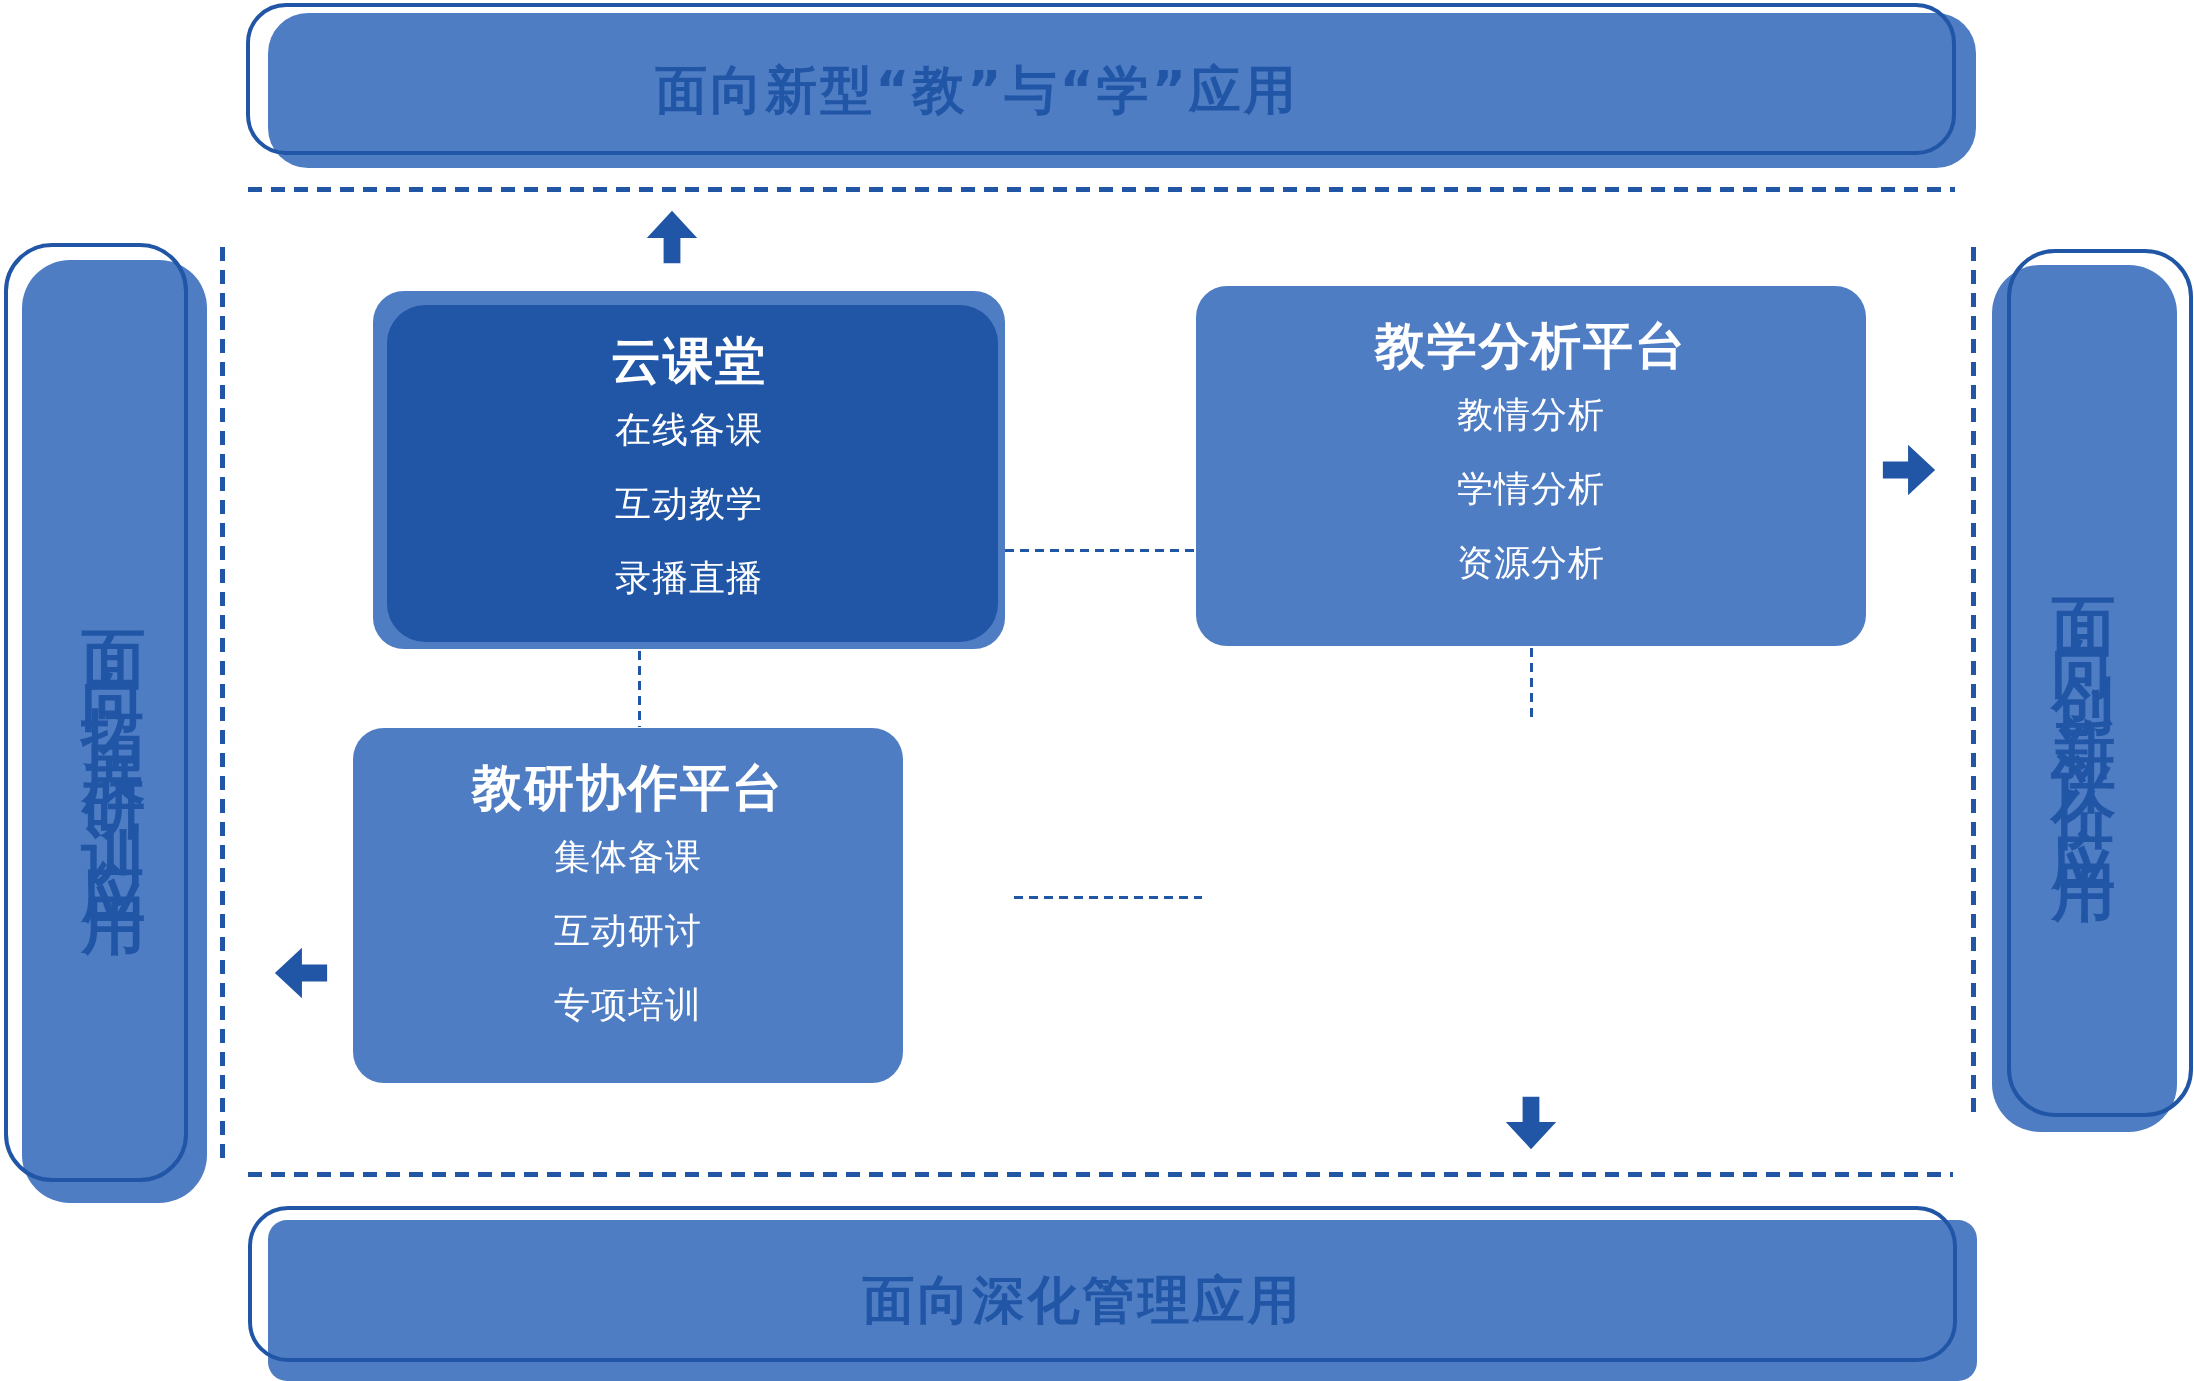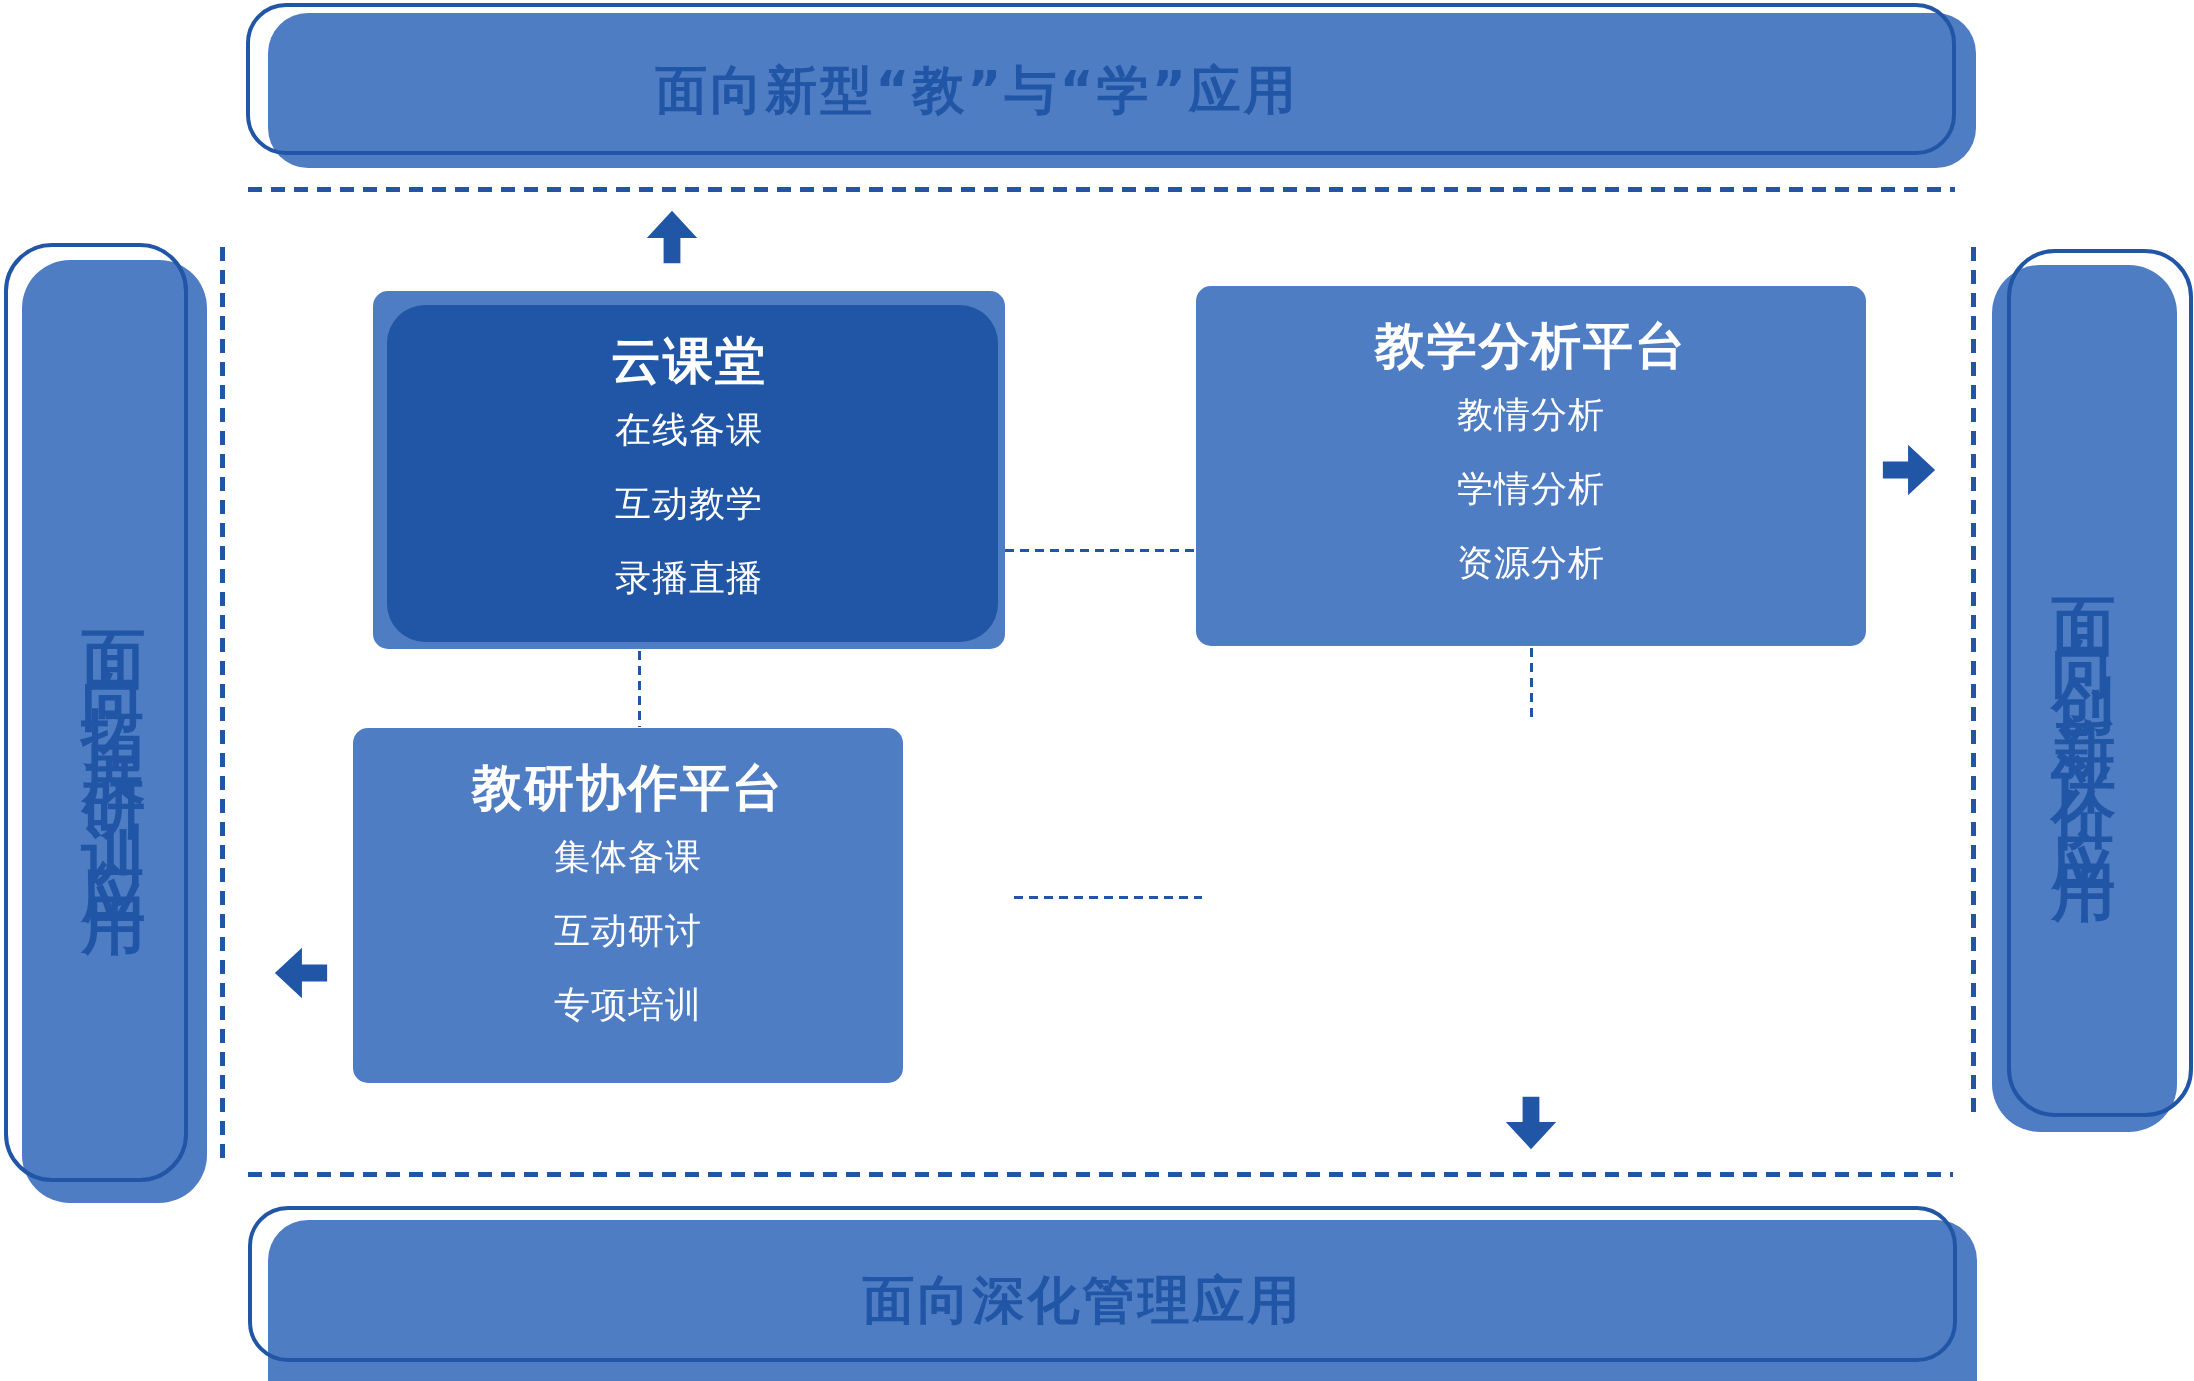--- a/index.html
+++ b/index.html
@@ -39,21 +39,21 @@
   
   .conn-h{
     position:absolute;height:3px;z-index:1;
     background:repeating-linear-gradient(90deg,var(--accent-dark) 0 9px,transparent 9px 15px);
   }
   .conn-v{
     position:absolute;width:3px;z-index:1;
     background:repeating-linear-gradient(180deg,var(--accent-dark) 0 9px,transparent 9px 15px);
   }
   
-  .box{position:absolute;z-index:4;border-radius:15px;background:var(--accent-mid);}
+  .box{position:absolute;z-index:4;border-radius:31px;background:var(--accent-mid);}
   .box-inner{
     position:absolute;inset:14px 7px 7px 14px;border-radius:38px;
     background:var(--accent-dark);
   }
   .box-content{
     position:relative;z-index:2;height:100%;display:flex;flex-direction:column;
     align-items:center;padding-top:38px;box-sizing:border-box;color:var(--text-on-dark);
   }
   .box.light .box-content{padding-top:28px;}
   .box-title{font-size:50px;font-weight:bold;line-height:64px;letter-spacing:2px;}
@@ -81,21 +81,21 @@
   <div class="conn-h" style="left:1005px;top:549px;width:191px;"></div>
   <div class="conn-v" style="left:638px;top:651px;height:76px;"></div>
   <div class="conn-h" style="left:1014px;top:896px;width:188px;"></div>
   <div class="conn-v" style="left:1530px;top:648px;height:74px;"></div>
 
   <div class="banner-fill" style="left:268px;top:13px;width:1708px;height:155px;">
     <span class="h-banner-label shift-top">面向新型“教”与“学”应用</span>
   </div>
   <div class="banner-outline" style="left:246px;top:3px;width:1702px;height:144px;"></div>
 
-  <div class="banner-fill" style="left:268px;top:1220px;width:1709px;height:161px;border-bottom-left-radius:0;border-bottom-right-radius:0;">
+  <div class="banner-fill" style="left:268px;top:1220px;width:1709px;height:161px;border-bottom-left-radius:0;border-bottom-right-radius:0;border-radius:19px;">
     <span class="h-banner-label shift-bottom">面向深化管理应用</span>
   </div>
   <div class="banner-outline" style="left:248px;top:1206px;width:1701px;height:148px;"></div>
 
   <div class="banner-fill" style="left:22px;top:260px;width:185px;height:943px;border-radius:48px;">
     <span class="v-banner-label">面向拓展研训应用</span>
   </div>
   <div class="banner-outline" style="left:4px;top:243px;width:176px;height:931px;border-radius:48px;"></div>
 
   <div class="banner-fill" style="left:1992px;top:265px;width:185px;height:867px;border-radius:48px;">

